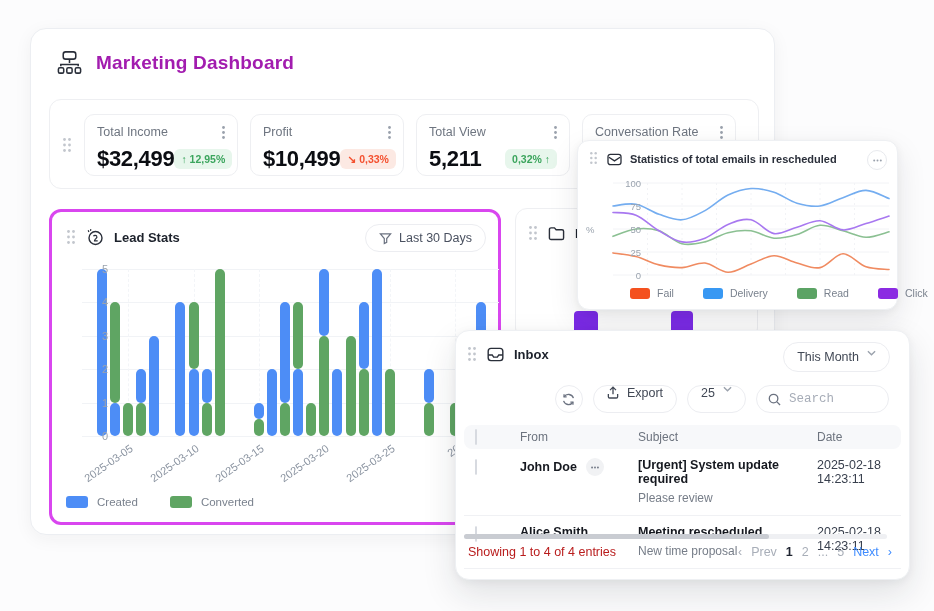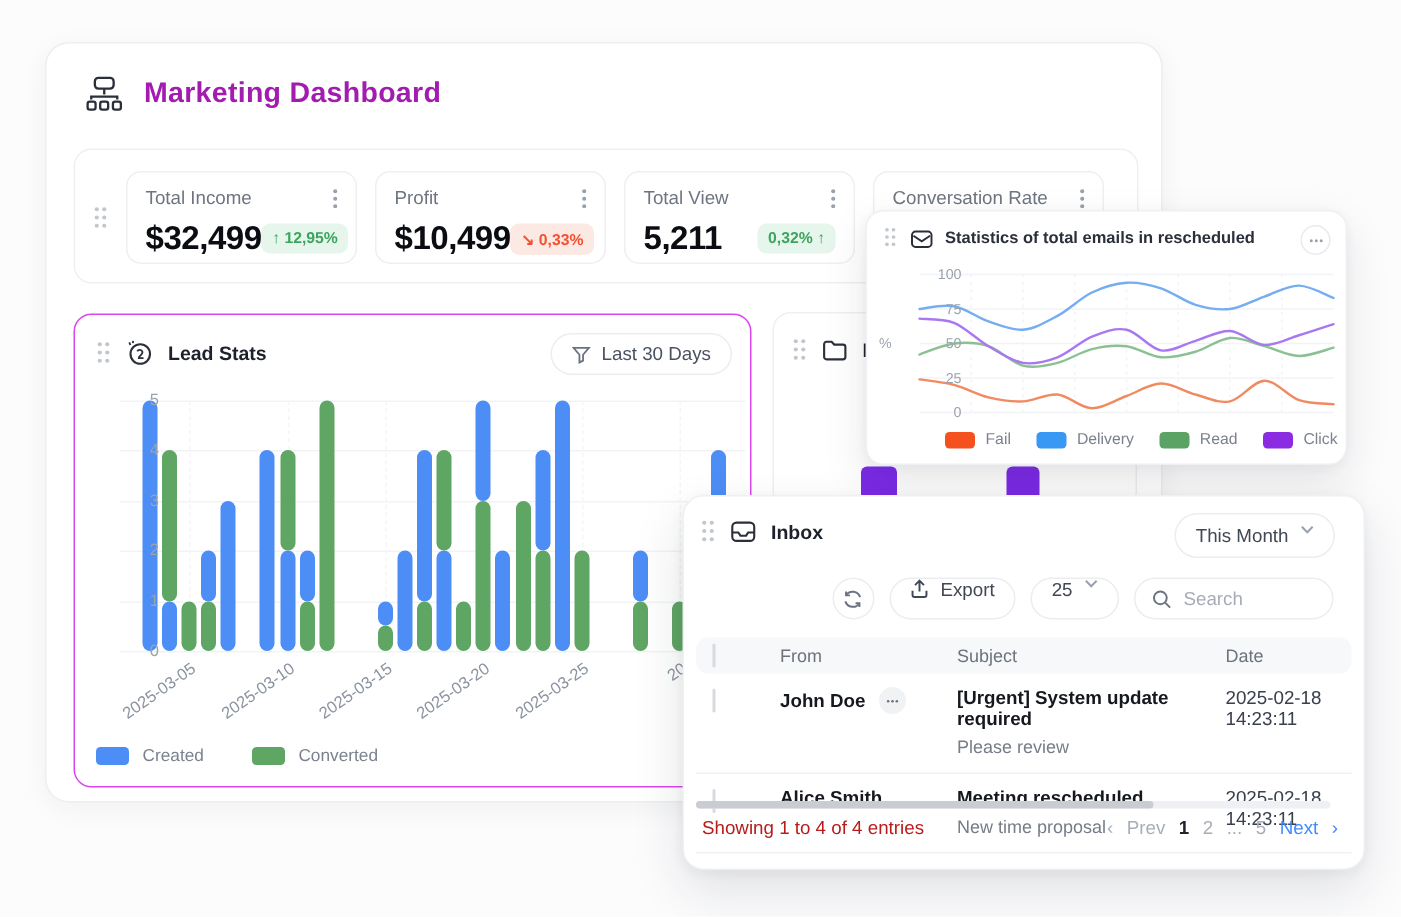--- a/index.html
+++ b/index.html
@@ -33,21 +33,21 @@
   .badge { font-size:10.5px; font-weight:700; padding:4px 7px; border-radius:6px; white-space:nowrap; }
   .badge.positive { color:#3BA55D; background:#E7F6EC; }
   .badge.negative { color:#F4502F; background:#FCE9E3; }
 
   
   .panel-head { display:flex; align-items:center; gap:10px; }
   .panel-title { font-size:13px; font-weight:700; color:#1C212B; }
 
   
   .lead-panel { position:absolute; left:18px; top:180px; width:452px; height:316px;
-    border:1px solid #d946ef; border-radius:12px; background:#fff; }
+    border:3px solid #d946ef; border-radius:12px; background:#fff; }
   .lead-panel .panel-head { position:absolute; left:14px; top:16px; }
   .filter-btn { position:absolute; right:12px; top:12px; display:flex; align-items:center; gap:7px;
     border:1px solid #ECEDF1; border-radius:17px; padding:6px 13px; font-size:12.5px; color:#4A5160;
     background:#fff; cursor:pointer; }
   .lead-plot { position:absolute; left:30px; top:57px; width:417px; height:167px; }
   .lead-grid-h { position:absolute; left:0; right:0; height:1px; background:#F1F3F6; }
   .lead-grid-v { position:absolute; top:0; bottom:0; width:0; border-left:1px dashed #F3F5F8; }
   .lead-ylab span { position:absolute; right:391px; width:30px; text-align:right; font-size:11px; color:#9AA3AE;
     transform:translateY(-6px); }
   .bar-seg { position:absolute; width:10px; border-radius:5px; }
@@ -68,40 +68,40 @@
     border:1px solid #EEF0F3; border-radius:12px;
     box-shadow:0 12px 30px rgba(25,30,40,.10), 0 2px 8px rgba(25,30,40,.05); }
   .email-panel .panel-head { position:absolute; left:11px; top:10px; gap:8px; }
   .email-title { font-size:11px; font-weight:700; color:#2A2F3A; }
   .more-btn { position:absolute; right:10px; top:9px; width:20px; height:20px; border:1px solid #E8EAEE;
     border-radius:50%; display:flex; align-items:center; justify-content:center; color:#9AA1AC; cursor:pointer; }
   .email-plot { position:absolute; left:35px; top:42px; width:276px; height:92px; }
   .email-ylab span { position:absolute; right:248px; width:26px; text-align:right; font-size:9.5px; color:#9AA3AE;
     transform:translateY(-5px); }
   .pct-label { position:absolute; left:-27px; top:42px; font-size:9.5px; color:#9AA3AE; transform:translateY(-5px); }
-  .email-legend { position:absolute; left:12px; bottom:10px; display:flex; gap:17px; align-items:center;padding-left:40px; }
+  .email-legend { position:absolute; left:12px; bottom:10px; display:flex; gap:29px; align-items:center;padding-left:40px; }
   .email-legend .legend-item { font-size:10.5px; gap:7px; }
   .email-legend .sw { width:20px; height:11px; }
 
   
   .inbox-panel { position:absolute; left:455px; top:330px; width:455px; height:250px; background:#fff;
     border:1px solid #EEF0F3; border-radius:14px;
     box-shadow:0 14px 34px rgba(25,30,40,.12), 0 2px 8px rgba(25,30,40,.05); }
   .inbox-panel .panel-head { position:absolute; left:11px; top:15px; }
   .pill { display:flex; align-items:flex-start; gap:8px; border:1px solid #ECEDF1; border-radius:18px;
     background:#fff; font-size:12.5px; color:#414855; cursor:pointer; }
   .period-btn { position:absolute; right:19px; top:11px; padding:7px 13px; }
   .inbox-toolbar { position:absolute; right:20px; top:54px; display:flex; gap:10px; align-items:center; }
   .round-btn { width:28px; height:28px; border:1px solid #ECEDF1; border-radius:50%; background:#fff;
     display:flex; align-items:center; justify-content:center; color:#6B7280; cursor:pointer; }
   .export-btn, .pagesize-btn { height:28px; padding:0 13px; }
   .search-box { height:28px; width:133px; padding:0 11px; display:flex; align-items:center; gap:8px;
     border:1px solid #ECEDF1; border-radius:15px; }
   .search-box input { border:none; outline:none; width:90px; font-size:12.5px; color:#c2410c;
-    font-family:Liberation Sans, sans-serif; background:transparent; }
+    font-family:Liberation Mono, monospace; background:transparent; }
   .search-box input::placeholder { color:#A6ACB7; }
 
   .inbox-table { position:absolute; left:8px; right:8px; top:94px; }
   .t-row { display:grid; grid-template-columns:52px 118px 153px 1fr; align-items:start; }
   .t-head { background:#F7F8FA; border-radius:8px; height:24px; align-items:center; }
   .t-head .t-cell { font-size:12px; color:#6C737E; }
   .t-cell { padding:0 4px; font-size:12.5px; }
   .t-body-row { padding:9px 0 10px; border-bottom:1px solid #F0F1F4; }
   .from-cell { display:flex; align-items:center; gap:9px; font-weight:700; color:#15181F; font-size:12.5px; }
   .row-menu { width:18px; height:18px; border-radius:50%; background:#F1F2F4; color:#6B7280;

